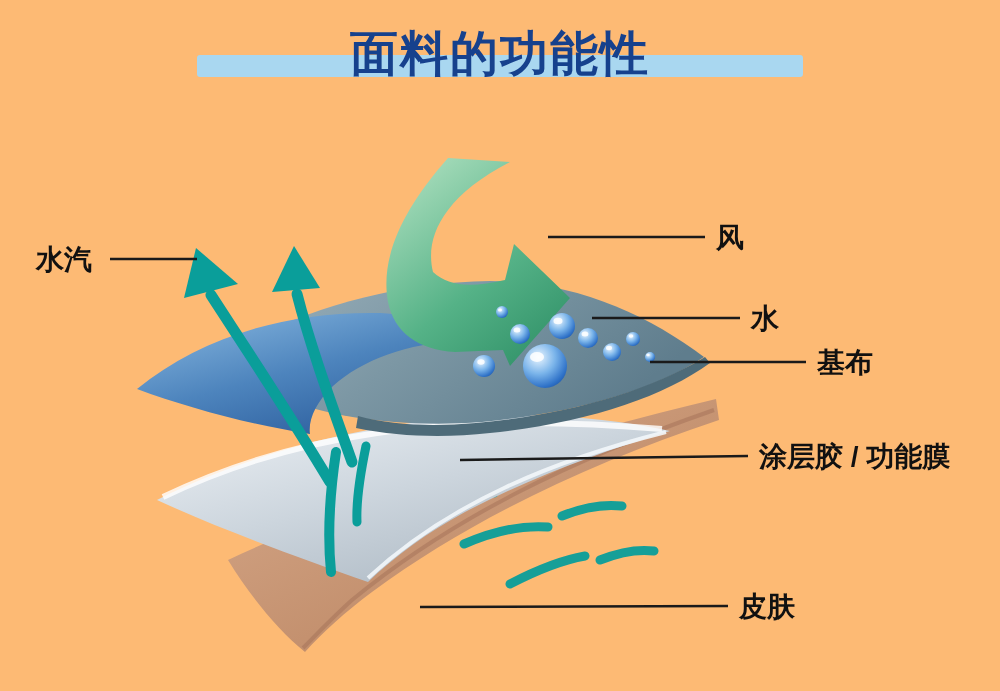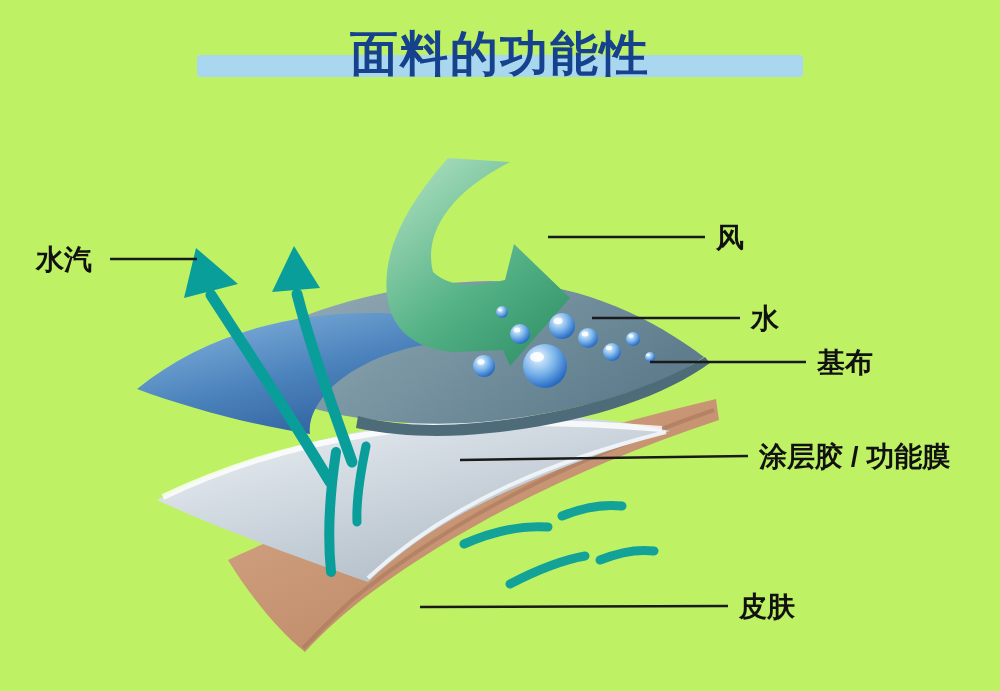--- a/index.html
+++ b/index.html
@@ -1,20 +1,20 @@
 <!DOCTYPE html>
 <html><head>
 <meta charset="utf-8">
 <style>
   html, body { margin: 0; padding: 0; background: #ffffff; }
   .page {
     position: relative;
     width: 1000px;
     height: 691px;
-    background: #bef264;
+    background: #fdba74;
     overflow: hidden;
     font-family: "Liberation Sans", "DejaVu Sans", sans-serif;
   }
   svg { display: block; }
   text {
     font-family: "Liberation Sans", "DejaVu Sans", sans-serif;
   }
   .title-text { font-size: 48px; font-weight: 800; letter-spacing: 2px; }
   .label-text { font-size: 28px; font-weight: 700; }
 </style>

